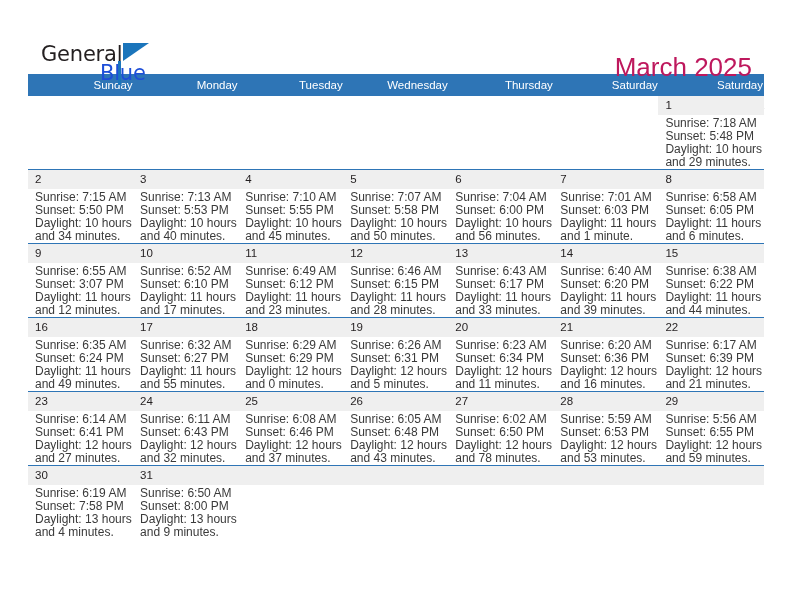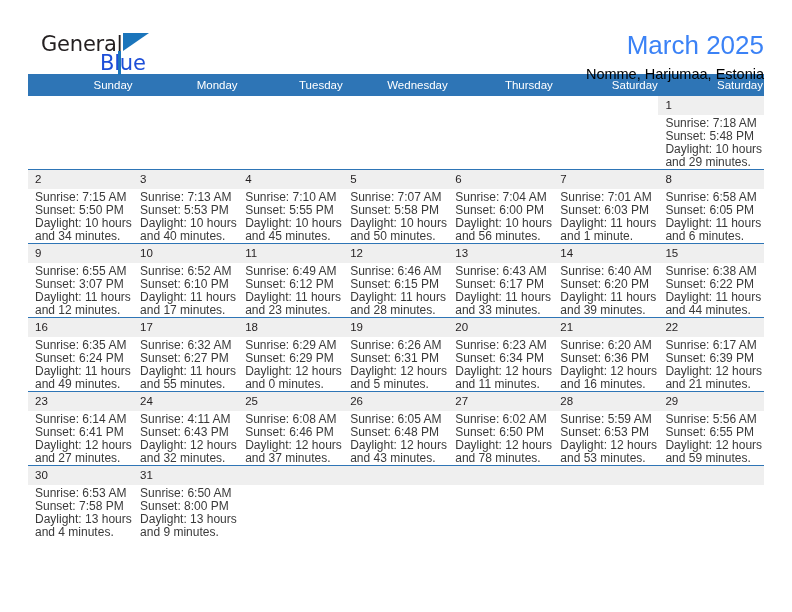--- a/index.html
+++ b/index.html
@@ -20,21 +20,21 @@
     height: 612px;
     box-sizing: border-box;
     padding: 0 28px;
   }
 
   
   .header {
     display: flex;
     align-items: flex-start;
     justify-content: space-between;
-    padding-top: 30px;
+    padding-top: 40px;
     height: 68px;
     box-sizing: border-box;
   }
   .logo {
     position: relative;
     width: 150px;
     height: 52px;
     flex: none;
   }
   .logo-general {
@@ -73,23 +73,23 @@
     background: #1b75bb;
   }
 
   .titles {
     text-align: right;
     padding-top: 0;
   }
   .title {
     font-size: 26px;
     line-height: 30px;
-    color: #3b82f6;
+    color: #be185d;
     font-weight: normal;
-    margin: 0;
+    margin: 12px;
     white-space: nowrap;
   }
   .subtitle {
     font-size: 14.5px;
     line-height: 20px;
     color: #000000;
     margin: 4px 0 0 0;
     white-space: nowrap;
   }
 
@@ -476,21 +476,21 @@
                 <div>Sunset: 6:41 PM</div>
                 <div>Daylight: 12 hours</div>
                 <div>and 27 minutes.</div>
               </div>
             </div>
           </td>
           <td>
             <div class="cell">
               <div class="daynum">24</div>
               <div class="info">
-                <div>Sunrise: 4:11 AM</div>
+                <div>Sunrise: 6:11 AM</div>
                 <div>Sunset: 6:43 PM</div>
                 <div>Daylight: 12 hours</div>
                 <div>and 32 minutes.</div>
               </div>
             </div>
           </td>
           <td>
             <div class="cell">
               <div class="daynum">25</div>
               <div class="info">
@@ -544,21 +544,21 @@
                 <div>and 59 minutes.</div>
               </div>
             </div>
           </td>
         </tr>
         <tr class="lastrow">
           <td>
             <div class="cell">
               <div class="daynum">30</div>
               <div class="info">
-                <div>Sunrise: 6:53 AM</div>
+                <div>Sunrise: 6:19 AM</div>
                 <div>Sunset: 7:58 PM</div>
                 <div>Daylight: 13 hours</div>
                 <div>and 4 minutes.</div>
               </div>
             </div>
           </td>
           <td>
             <div class="cell">
               <div class="daynum">31</div>
               <div class="info">

